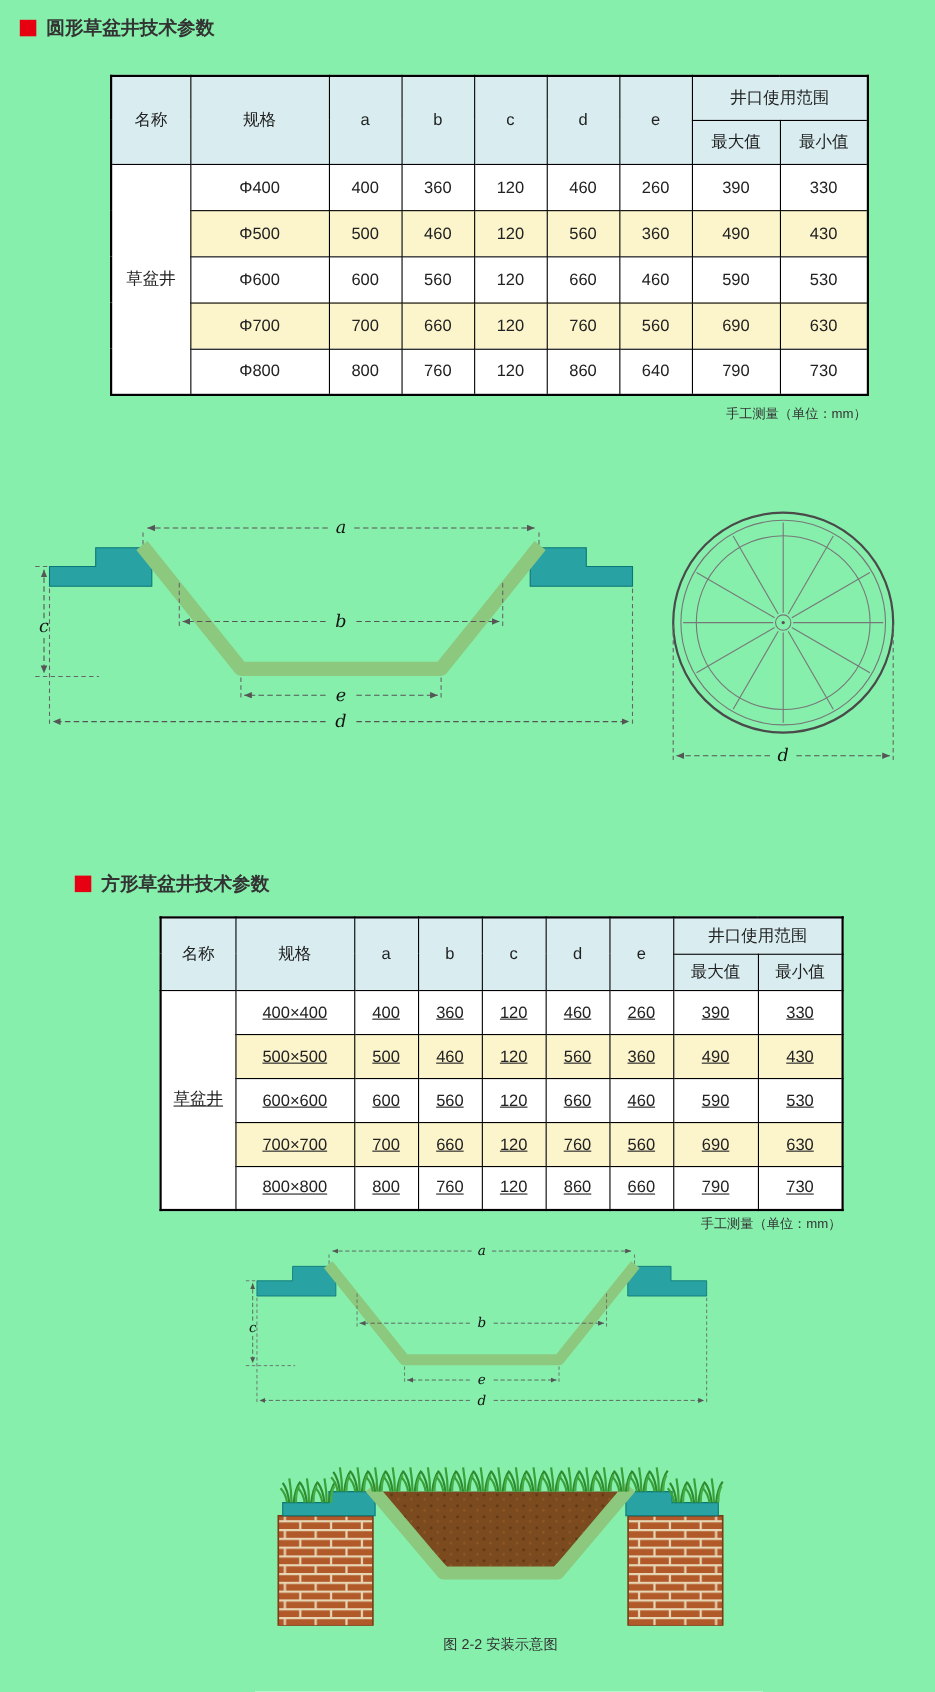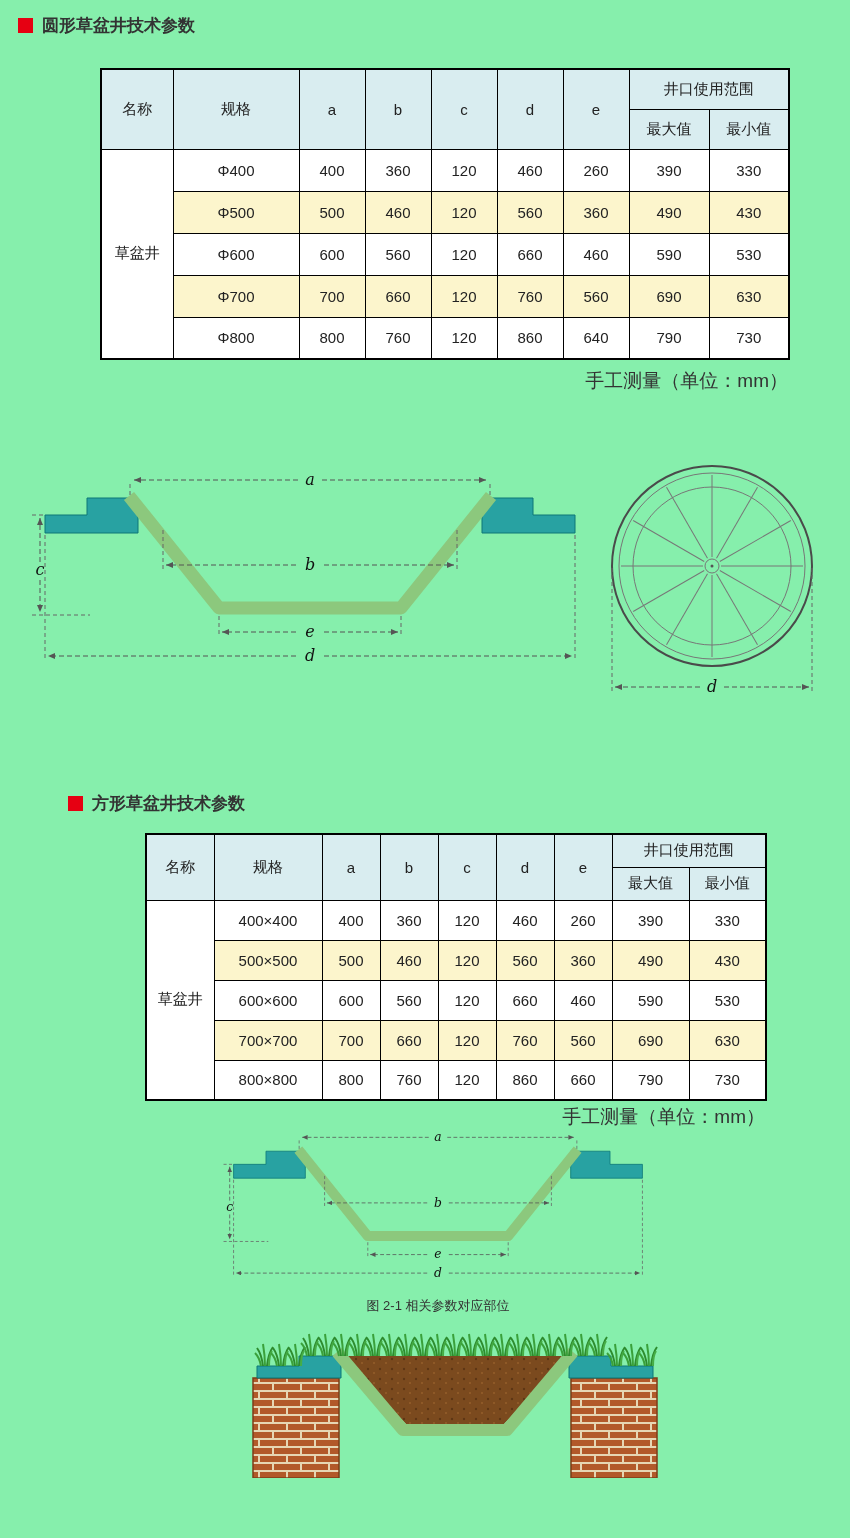--- a/index.html
+++ b/index.html
@@ -19,23 +19,23 @@
   td { background:#fff; }
   tr.yellow td { background:#fcf5cc; }
   td.name-cell { background:#fff; }
 
   .t1 { left:100px; top:68px; width:688px; }
   .t1 th { height:40px; }
   .t1 td { height:42px; }
 
   .t2 { left:145px; top:833px; width:620px; }
   .t2 th { height:33px; }
-  .t2 td { height:40px; }
-
-  .unit-note { position:absolute; font-size:19px; color:#333; text-align:right; }
+  .t2 td { height:40px;text-decoration:underline; }
+
+  .unit-note { position:absolute; font-size:12px; color:#333; text-align:right; }
   .n1 { left:100px; top:368px; width:688px; }
   .n2 { left:145px; top:1104px; width:620px; }
 
   .figwrap { position:absolute; }
   .f1 { left:30px;  top:468px;  width:560px; }
   .fc { left:596px; top:460px;  width:232px; }
   .f2 { left:222px; top:1128px; width:432px; }
   .f3 { left:245px; top:1326px; width:420px; }
   .cap { text-align:center; font-size:13px; color:#333; margin-top:3px; }
   .f3 .cap { margin-top:8px; }
@@ -364,21 +364,20 @@
         <text class="dim" x="280" y="169">e</text>
       </g>
       <g>
         <line class="ext" x1="15" y1="67" x2="15" y2="192"></line>
         <line class="ext" x1="545" y1="67" x2="545" y2="192"></line>
         <line class="dimln" x1="266" y1="188" x2="18" y2="188" marker-end="url(#ar3)"></line>
         <line class="dimln" x1="294" y1="188" x2="542" y2="188" marker-end="url(#ar3)"></line>
         <text class="dim" x="280" y="193">d</text>
       </g>
     </svg>
-    <div class="cap">图 2-1  相关参数对应部位</div>
   </div>
 
   <div class="figwrap f3">
     <svg width="420" height="152" viewBox="0 0 420 152">
       <defs>
         <pattern id="bk" width="28" height="16" patternUnits="userSpaceOnUse">
           <rect width="28" height="16" fill="#b2592a"></rect>
           <path d="M0,1 H28 M0,9 H28" stroke="#e6d6b4" stroke-width="2"></path>
           <path d="M14,0 V8 M0,8 V16 M28,8 V16" stroke="#e6d6b4" stroke-width="2"></path>
         </pattern>
@@ -428,15 +427,16 @@
         <use href="#tuft" x="288" y="30"></use>
           <use href="#tuft" x="304" y="30"></use>
           <use href="#tuft" x="320" y="30"></use>
         <use href="#tuft" x="336" y="30"></use>
           <use href="#tuft" x="352" y="30"></use>
         <use href="#tuft" x="370" y="40"></use>
           <use href="#tuft" x="386" y="40"></use>
           <use href="#tuft" x="402" y="40"></use>
       </g>
     </svg>
+    <div class="cap">图 2-2  安装示意图</div>
   </div>
 
 </div>
 
 </body></html>

